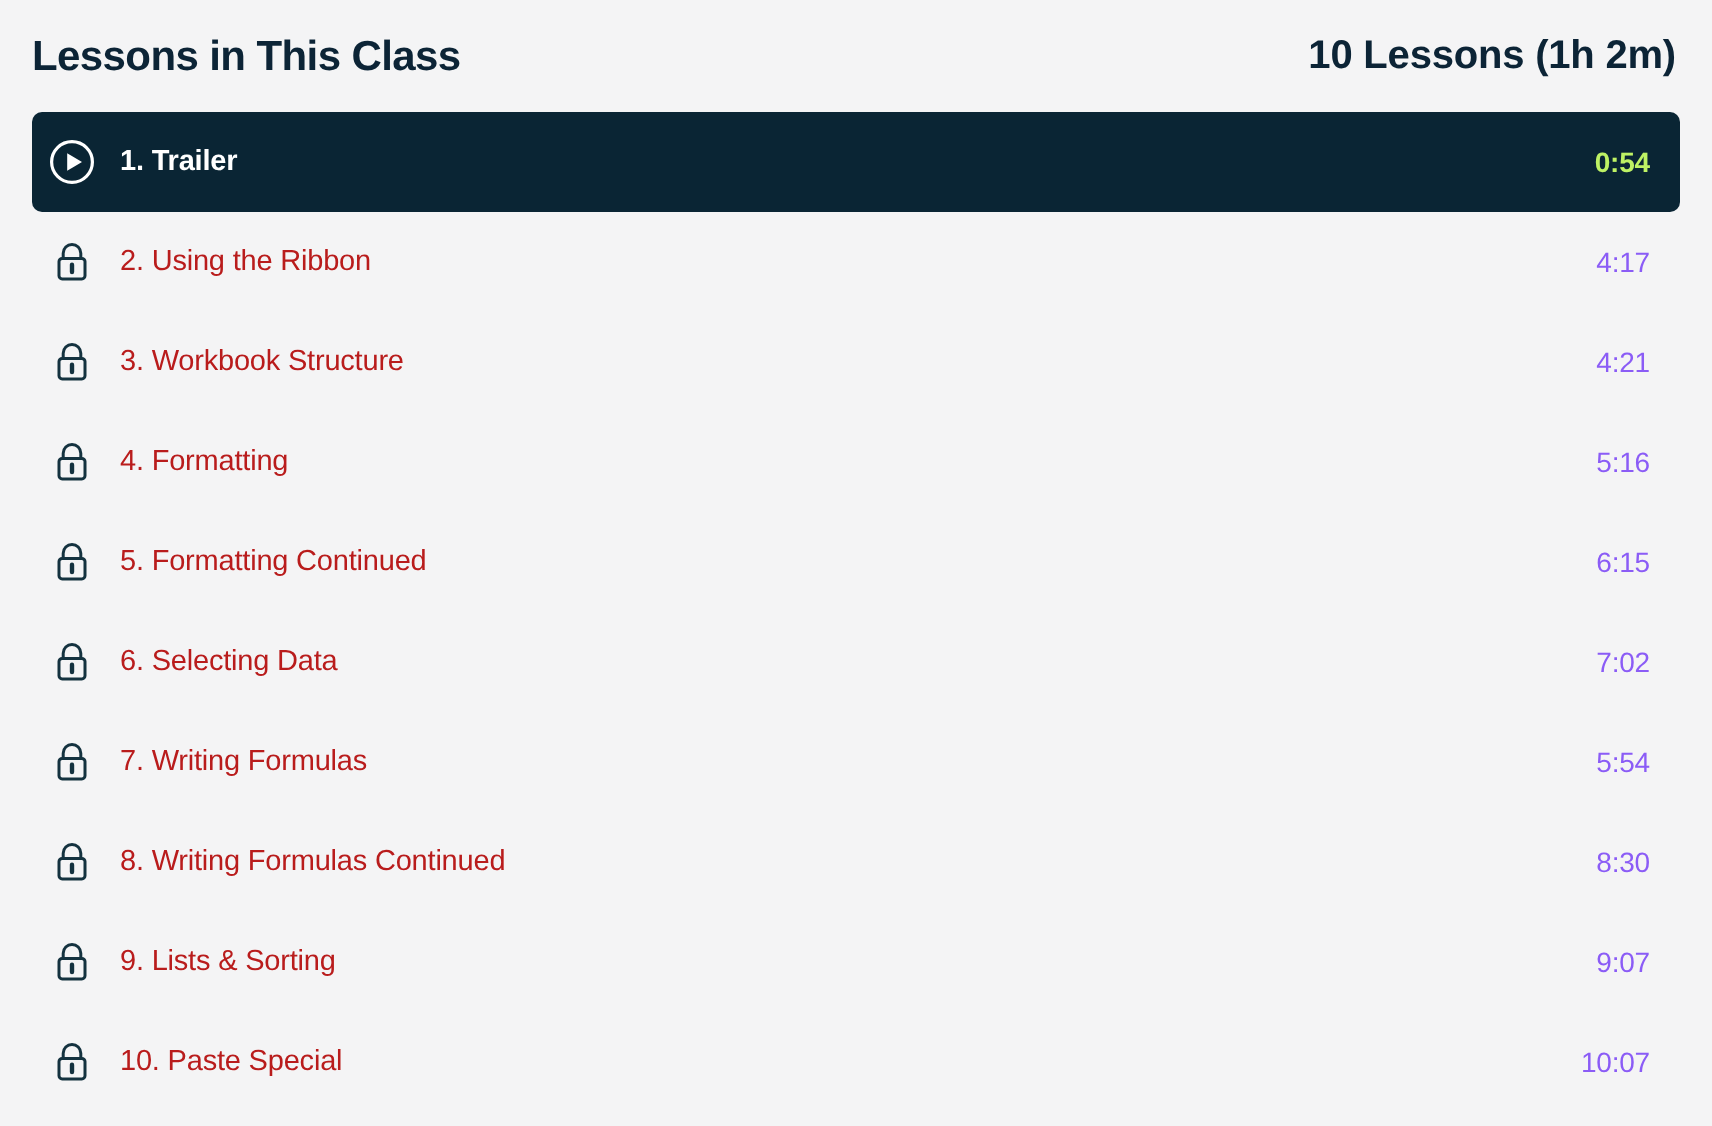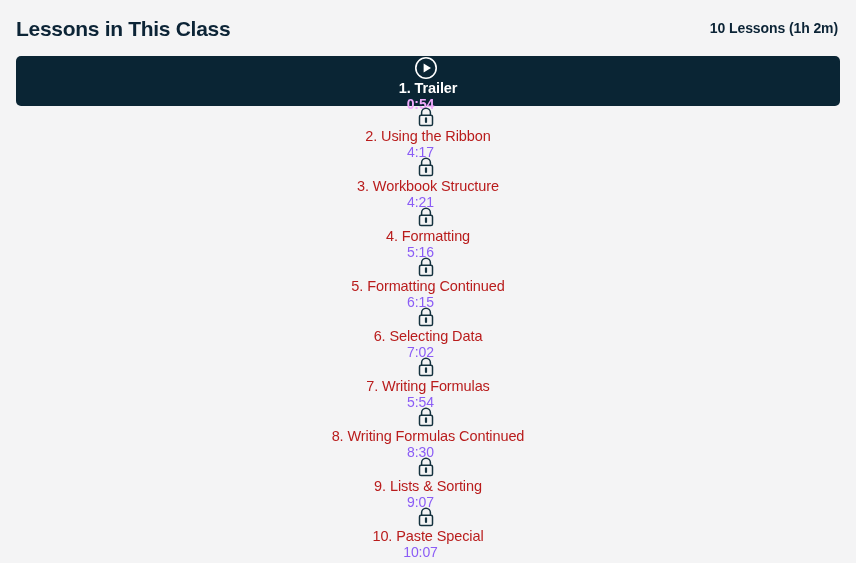--- a/index.html
+++ b/index.html
@@ -38,21 +38,21 @@
 
   .header-title {
     font-size: 21px;
     font-weight: bold;
     color: #0c2436;
     letter-spacing: -0.3px;
     line-height: 1;
   }
 
   .header-meta {
-    font-size: 14px;
+    font-size: 20px;
     font-weight: bold;
     color: #0c2436;
     letter-spacing: -0.1px;
     line-height: 1;
   }
 
   
   .lesson-list {
     position: absolute;
     left: 0;
@@ -61,21 +61,20 @@
   }
 
   .lesson-row {
     position: relative;
     height: 50px;
     margin: 0 16px;
     display: flex;
     align-items: center;
     border-radius: 5px;
     cursor: pointer;
-    flex-direction: column;
   }
 
   .lesson-row.active {
     background: #0a2534;
   }
 
   .row-icon {
     width: 28px;
     min-width: 28px;
     height: 28px;
@@ -103,21 +102,21 @@
     padding-right: 15px;
     white-space: nowrap;
   }
 
   .lesson-row.active .lesson-title {
     color: #ffffff;
     font-weight: bold;
   }
 
   .lesson-row.active .lesson-duration {
-    color: #f0abfc;
+    color: #bef264;
     font-weight: bold;
   }
 </style>
 </head>
 <body>
 
 <div class="page">
 
   <div class="header">
     <div class="header-title">Lessons in This Class</div>

